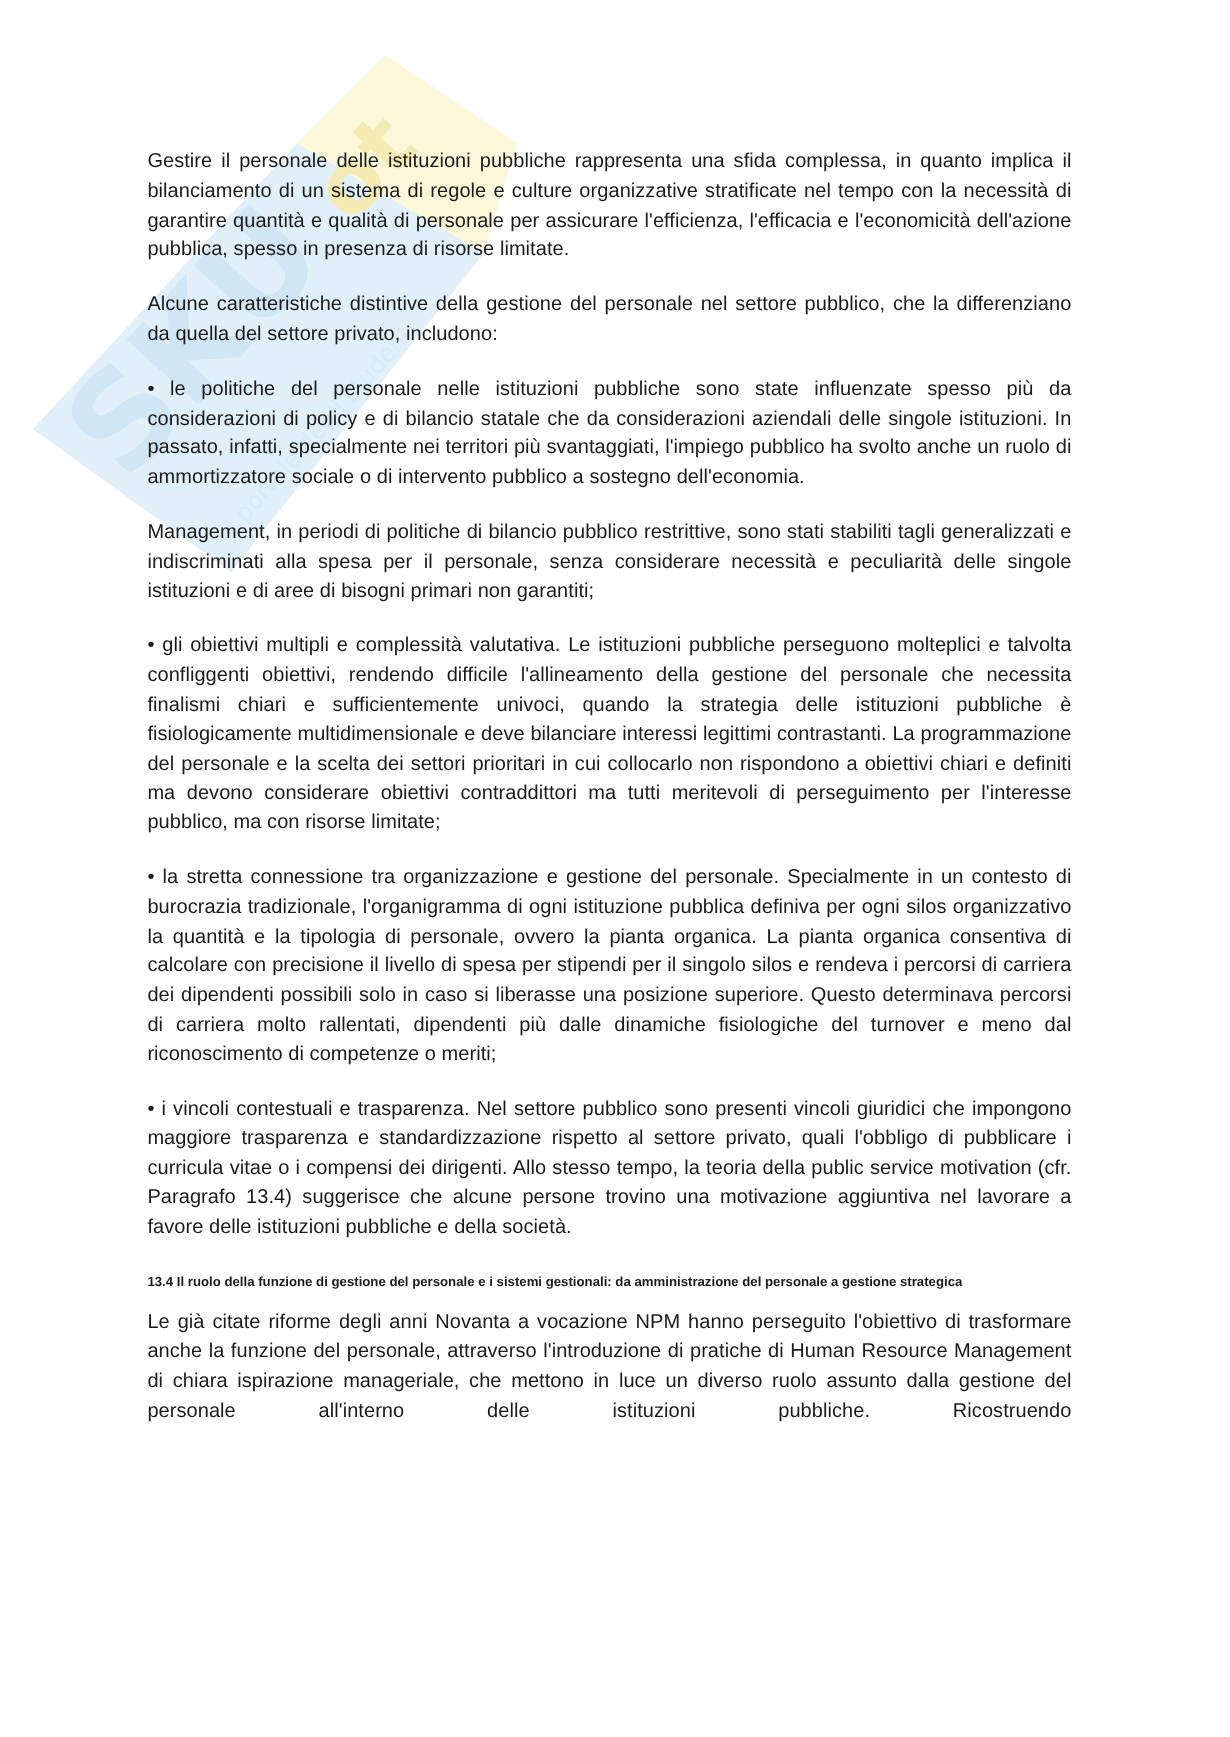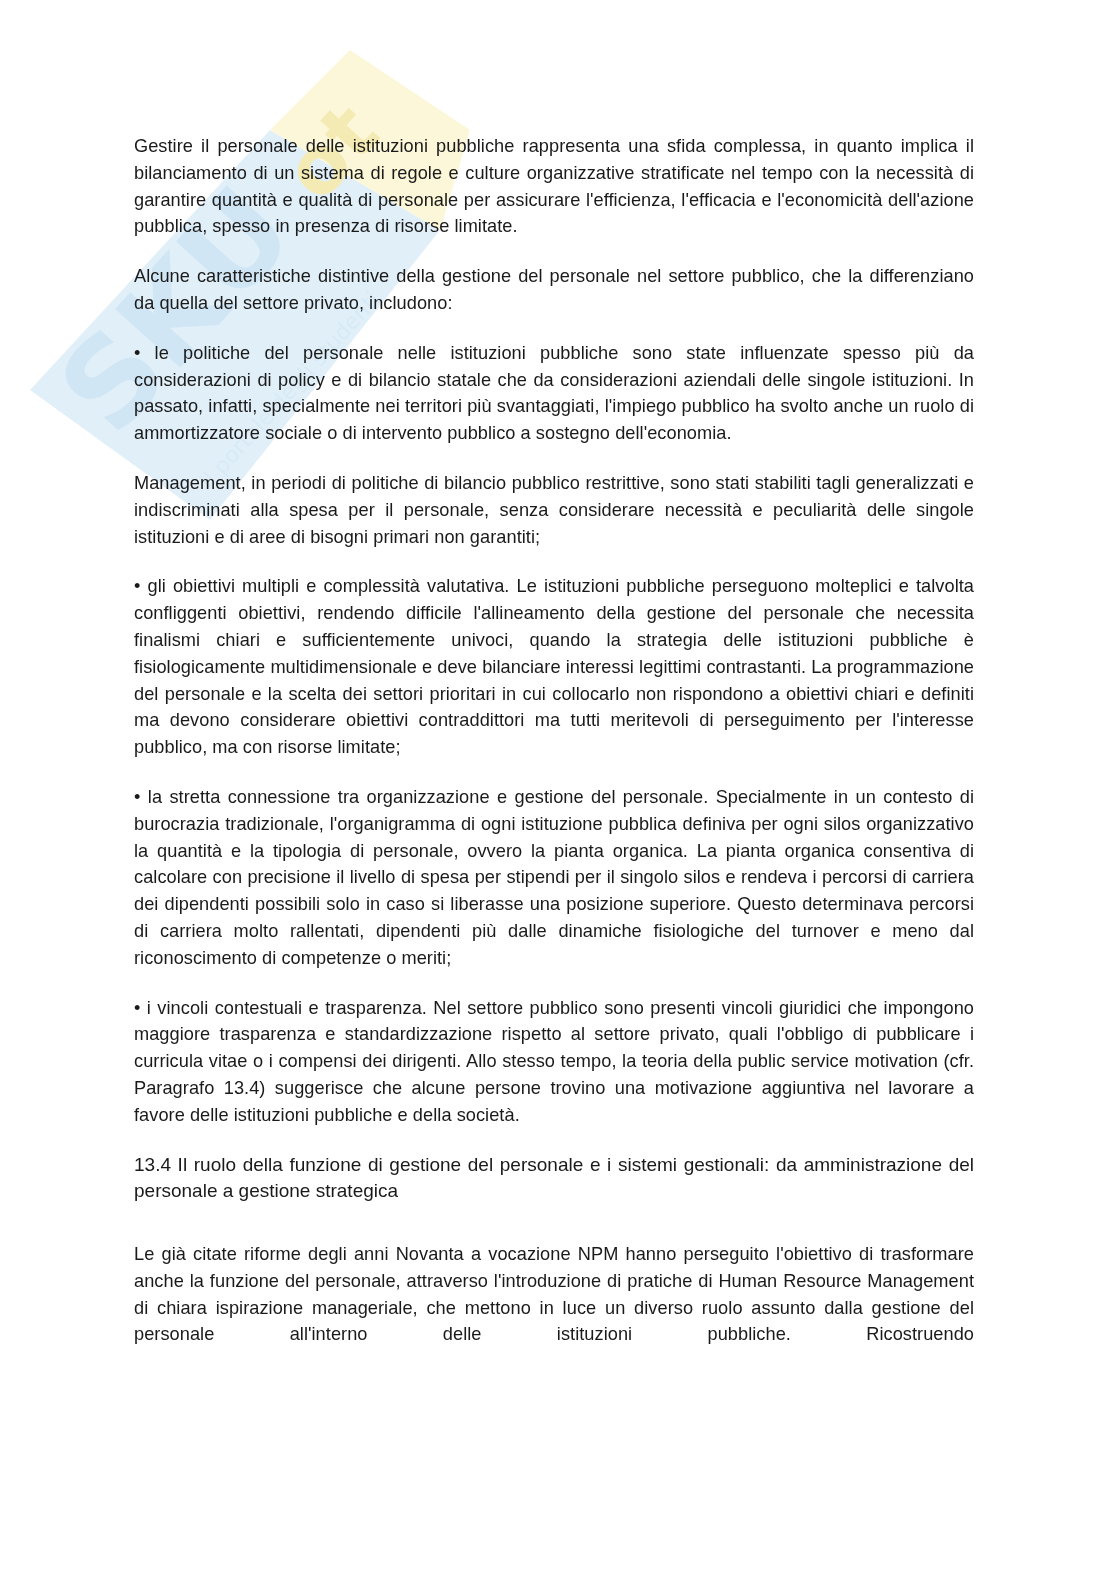--- a/index.html
+++ b/index.html
@@ -33,24 +33,24 @@
   }
   .para {
     margin: 0 0 23px 0;
     font-size: 18.2px;
     line-height: 26.8px;
     text-align: justify;
     text-align-last: left;
     letter-spacing: 0.05px;
   }
   .heading {
-    margin: 0 0 36px 0;
-    font-size: 19px;
+    margin: 0 0 10px 0;
+    font-size: 12px;
     line-height: 26.8px;
-    font-weight: normal;
+    font-weight: bold;
     text-align: justify;
     text-align-last: left;
   }
   .para.continues {
     text-align-last: justify;
   }
 </style>
 </head>
 <body>
 

